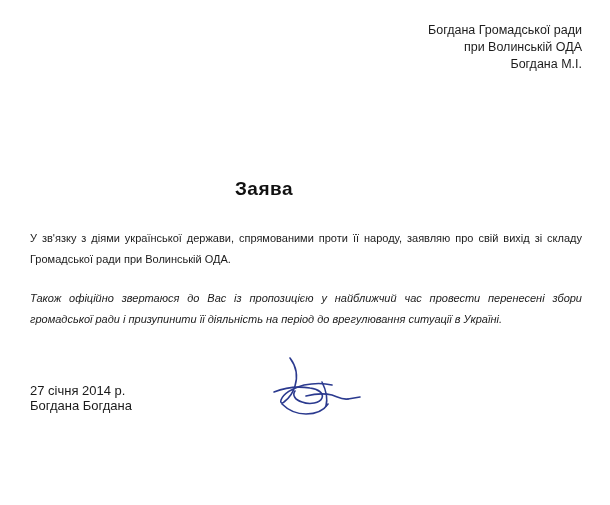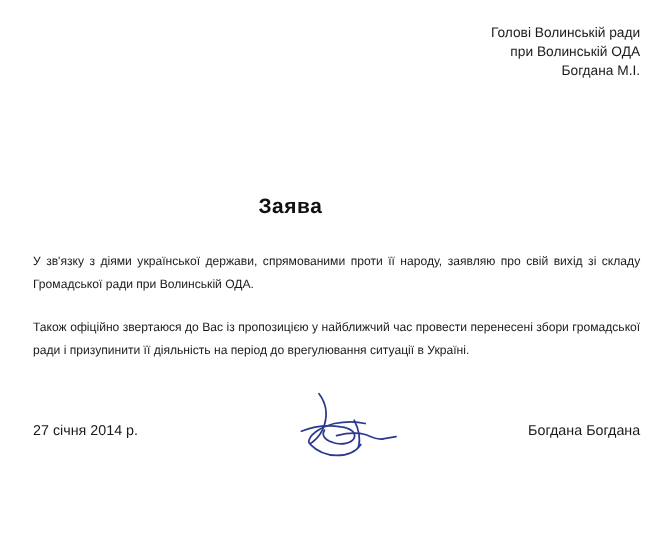--- a/index.html
+++ b/index.html
@@ -46,61 +46,62 @@
   .body-block {
     position: absolute;
     left: 30px;
     width: 552px;
     font-size: 11px;
     line-height: 21px;
     text-align: justify;
     color: #1a1a1a;
   }
   .para-1 { top: 228px; }
-  .para-2 { top: 288px; }
+  .para-2 { top: 288px; font-style: italic; }
   .para-1 p, .para-2 p {
     margin: 0;
     text-align: justify;
   }
   .para-1 p {
     text-align: justify;
     text-justify: inter-word;
   }
   .footer {
     position: absolute;
     left: 30px;
     width: 552px;
     top: 383px;
     font-size: 13px;
     color: #1a1a1a;
   }
   .footer-row {
     display: flex;
     justify-content: space-between;
     align-items: flex-start;
+    flex-direction: column;
   }
   .footer-date, .footer-name {
     white-space: nowrap;
   }
   .signature {
     position: absolute;
     left: 262px;
     top: 352px;
     width: 120px;
     height: 70px;
     pointer-events: none;
   }
 </style>
 </head>
 <body>
 
 <div class="page">
 
   <div class="addressee">
-    <div>Голові Волинській ради</div>
+    <div>Богдана Громадської ради</div>
     <div>при Волинській ОДА</div>
     <div>Богдана М.І.</div>
   </div>
 
   <div class="doc-title">Заява</div>
 
   <div class="body-block para-1">
     <p>У зв'язку з діями української держави, спрямованими проти її народу, заявляю про свій вихід зі складу Громадської ради при Волинській ОДА.</p>
   </div>
 

